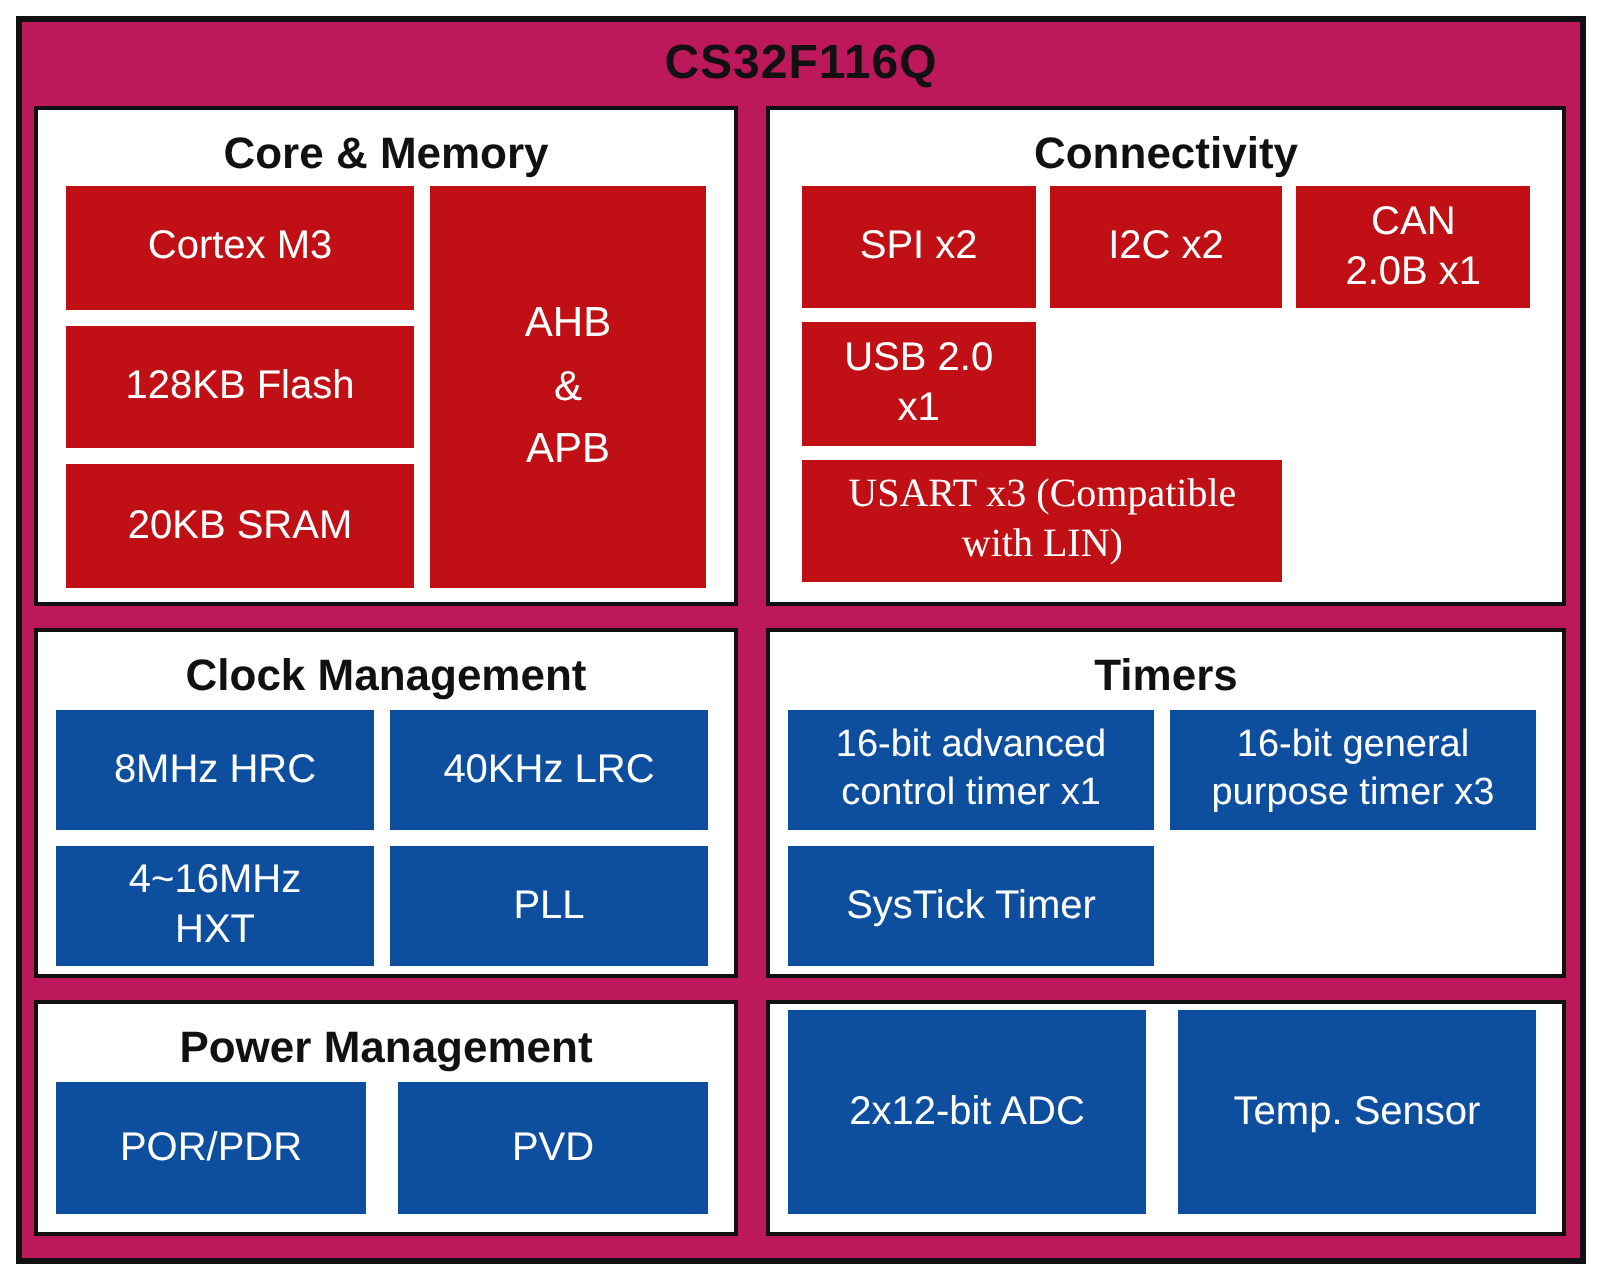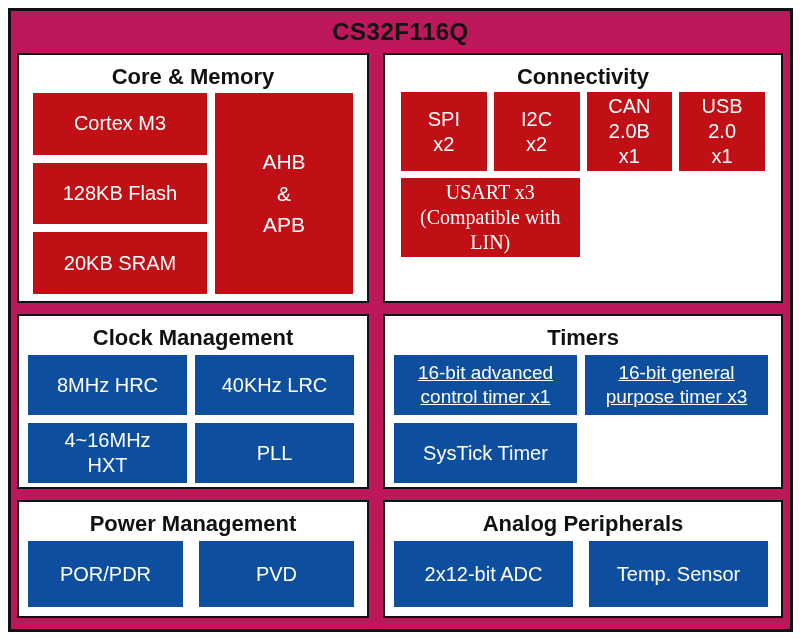--- a/index.html
+++ b/index.html
@@ -65,21 +65,21 @@
     flex: 1;
     display: grid;
     gap: 8px 8px;
   }
   .blocks-core {
     grid-template-columns: 1fr 138px;
     grid-template-rows: repeat(3, 1fr);
     padding: 2px 14px 7px 14px;
   }
   .blocks-conn {
-    grid-template-columns: 1fr 1fr 1fr 1fr;
+    grid-template-columns: 1fr 1fr 1fr;
     grid-template-rows: repeat(3, 1fr);
     padding: 2px 16px 10px 16px;
     gap: 7px 7px;
   }
   .blocks-2x2 {
     grid-template-columns: 1fr 1fr;
     grid-template-rows: repeat(2, 1fr);
     padding: 3px 13px 4px 9px;
     gap: 8px 8px;
   }
@@ -103,21 +103,21 @@
   .block.red  { background: var(--red); }
   .block.blue { background: var(--blue); }
   .block.bus {
     grid-column: 2;
     grid-row: 1 / span 3;
     white-space: pre-line;
     font-size: 21px;
     line-height: 1.5;
   }
   .block.span2 { grid-column: 1 / span 2; font-family: Liberation Serif, serif; }
-  .block.small { font-size: 19px; text-decoration: underline; }
+  .block.small { font-size: 19px; }
 </style>
 </head>
 <body>
 
 <div class="stage">
   <div class="outer">
 
     <div class="chip-title">CS32F116Q</div>
 
     <div class="grid">
@@ -166,21 +166,20 @@
 
       <div class="section">
         <div class="section-title">Power Management</div>
         <div class="blocks blocks-1row">
           <div class="block blue">POR/PDR</div>
           <div class="block blue">PVD</div>
         </div>
       </div>
 
       <div class="section">
-        <div class="section-title">Analog Peripherals</div>
         <div class="blocks blocks-1row">
           <div class="block blue">2x12-bit ADC</div>
           <div class="block blue">Temp. Sensor</div>
         </div>
       </div>
 
     </div>
   </div>
 </div>
 

